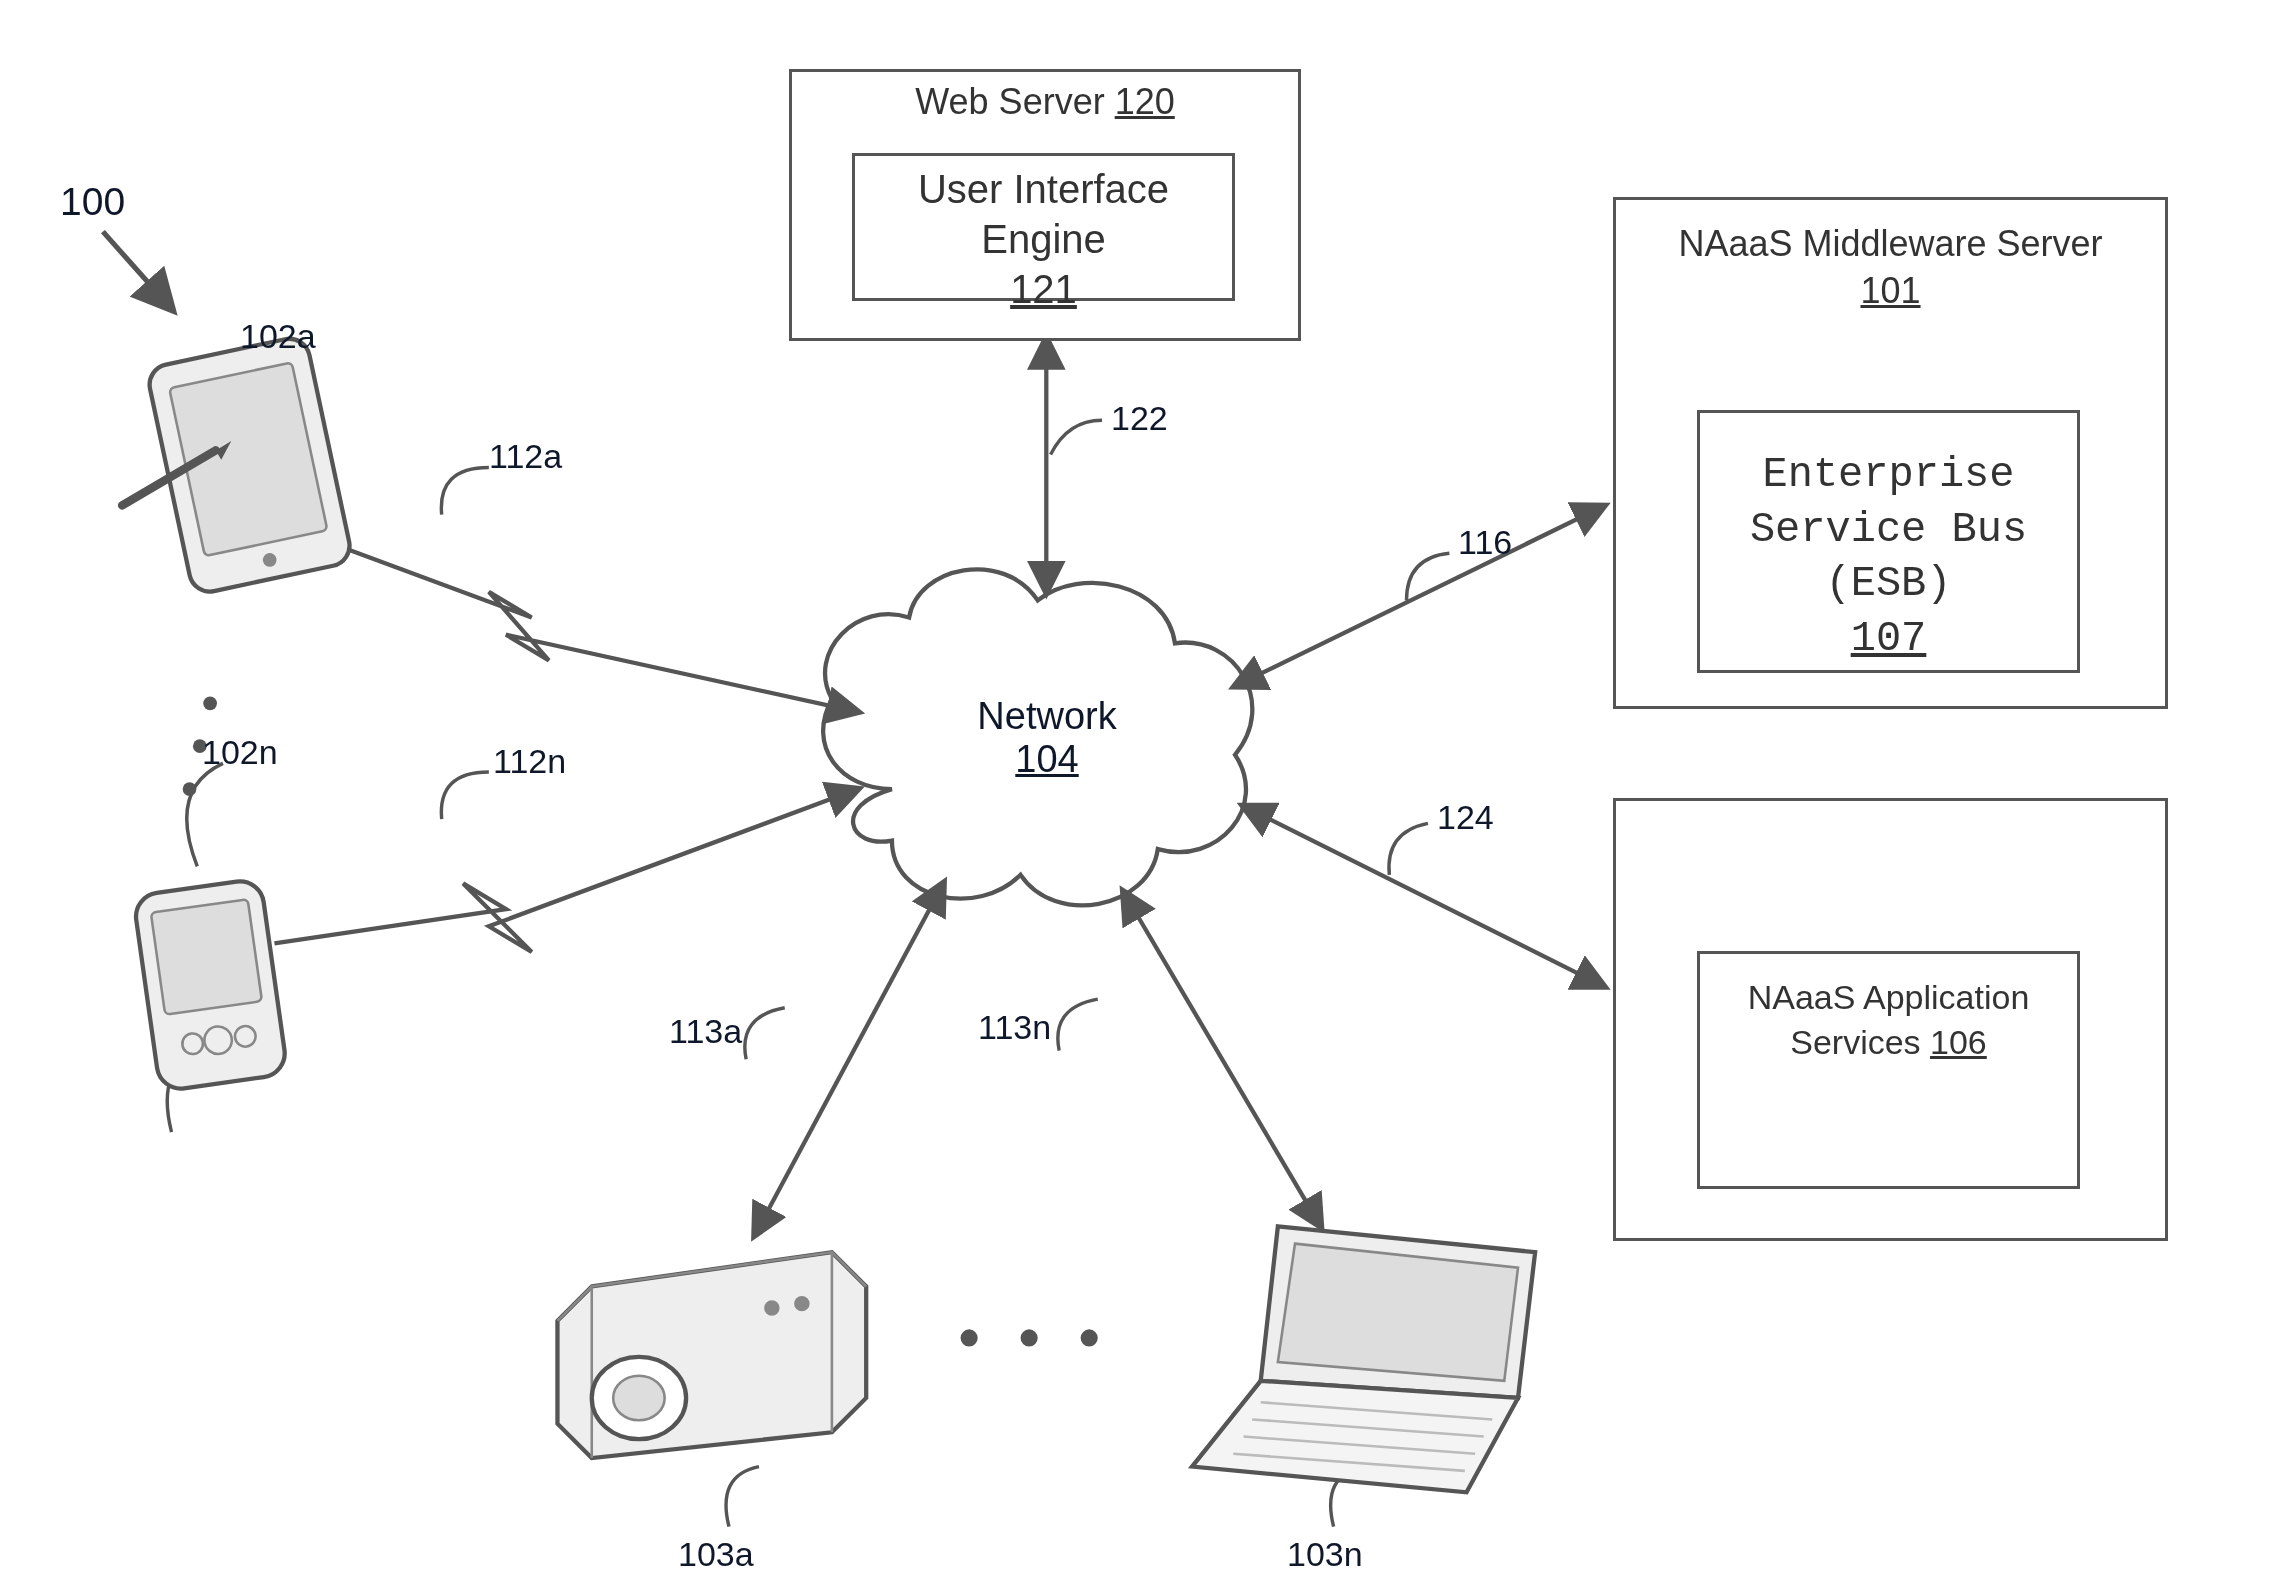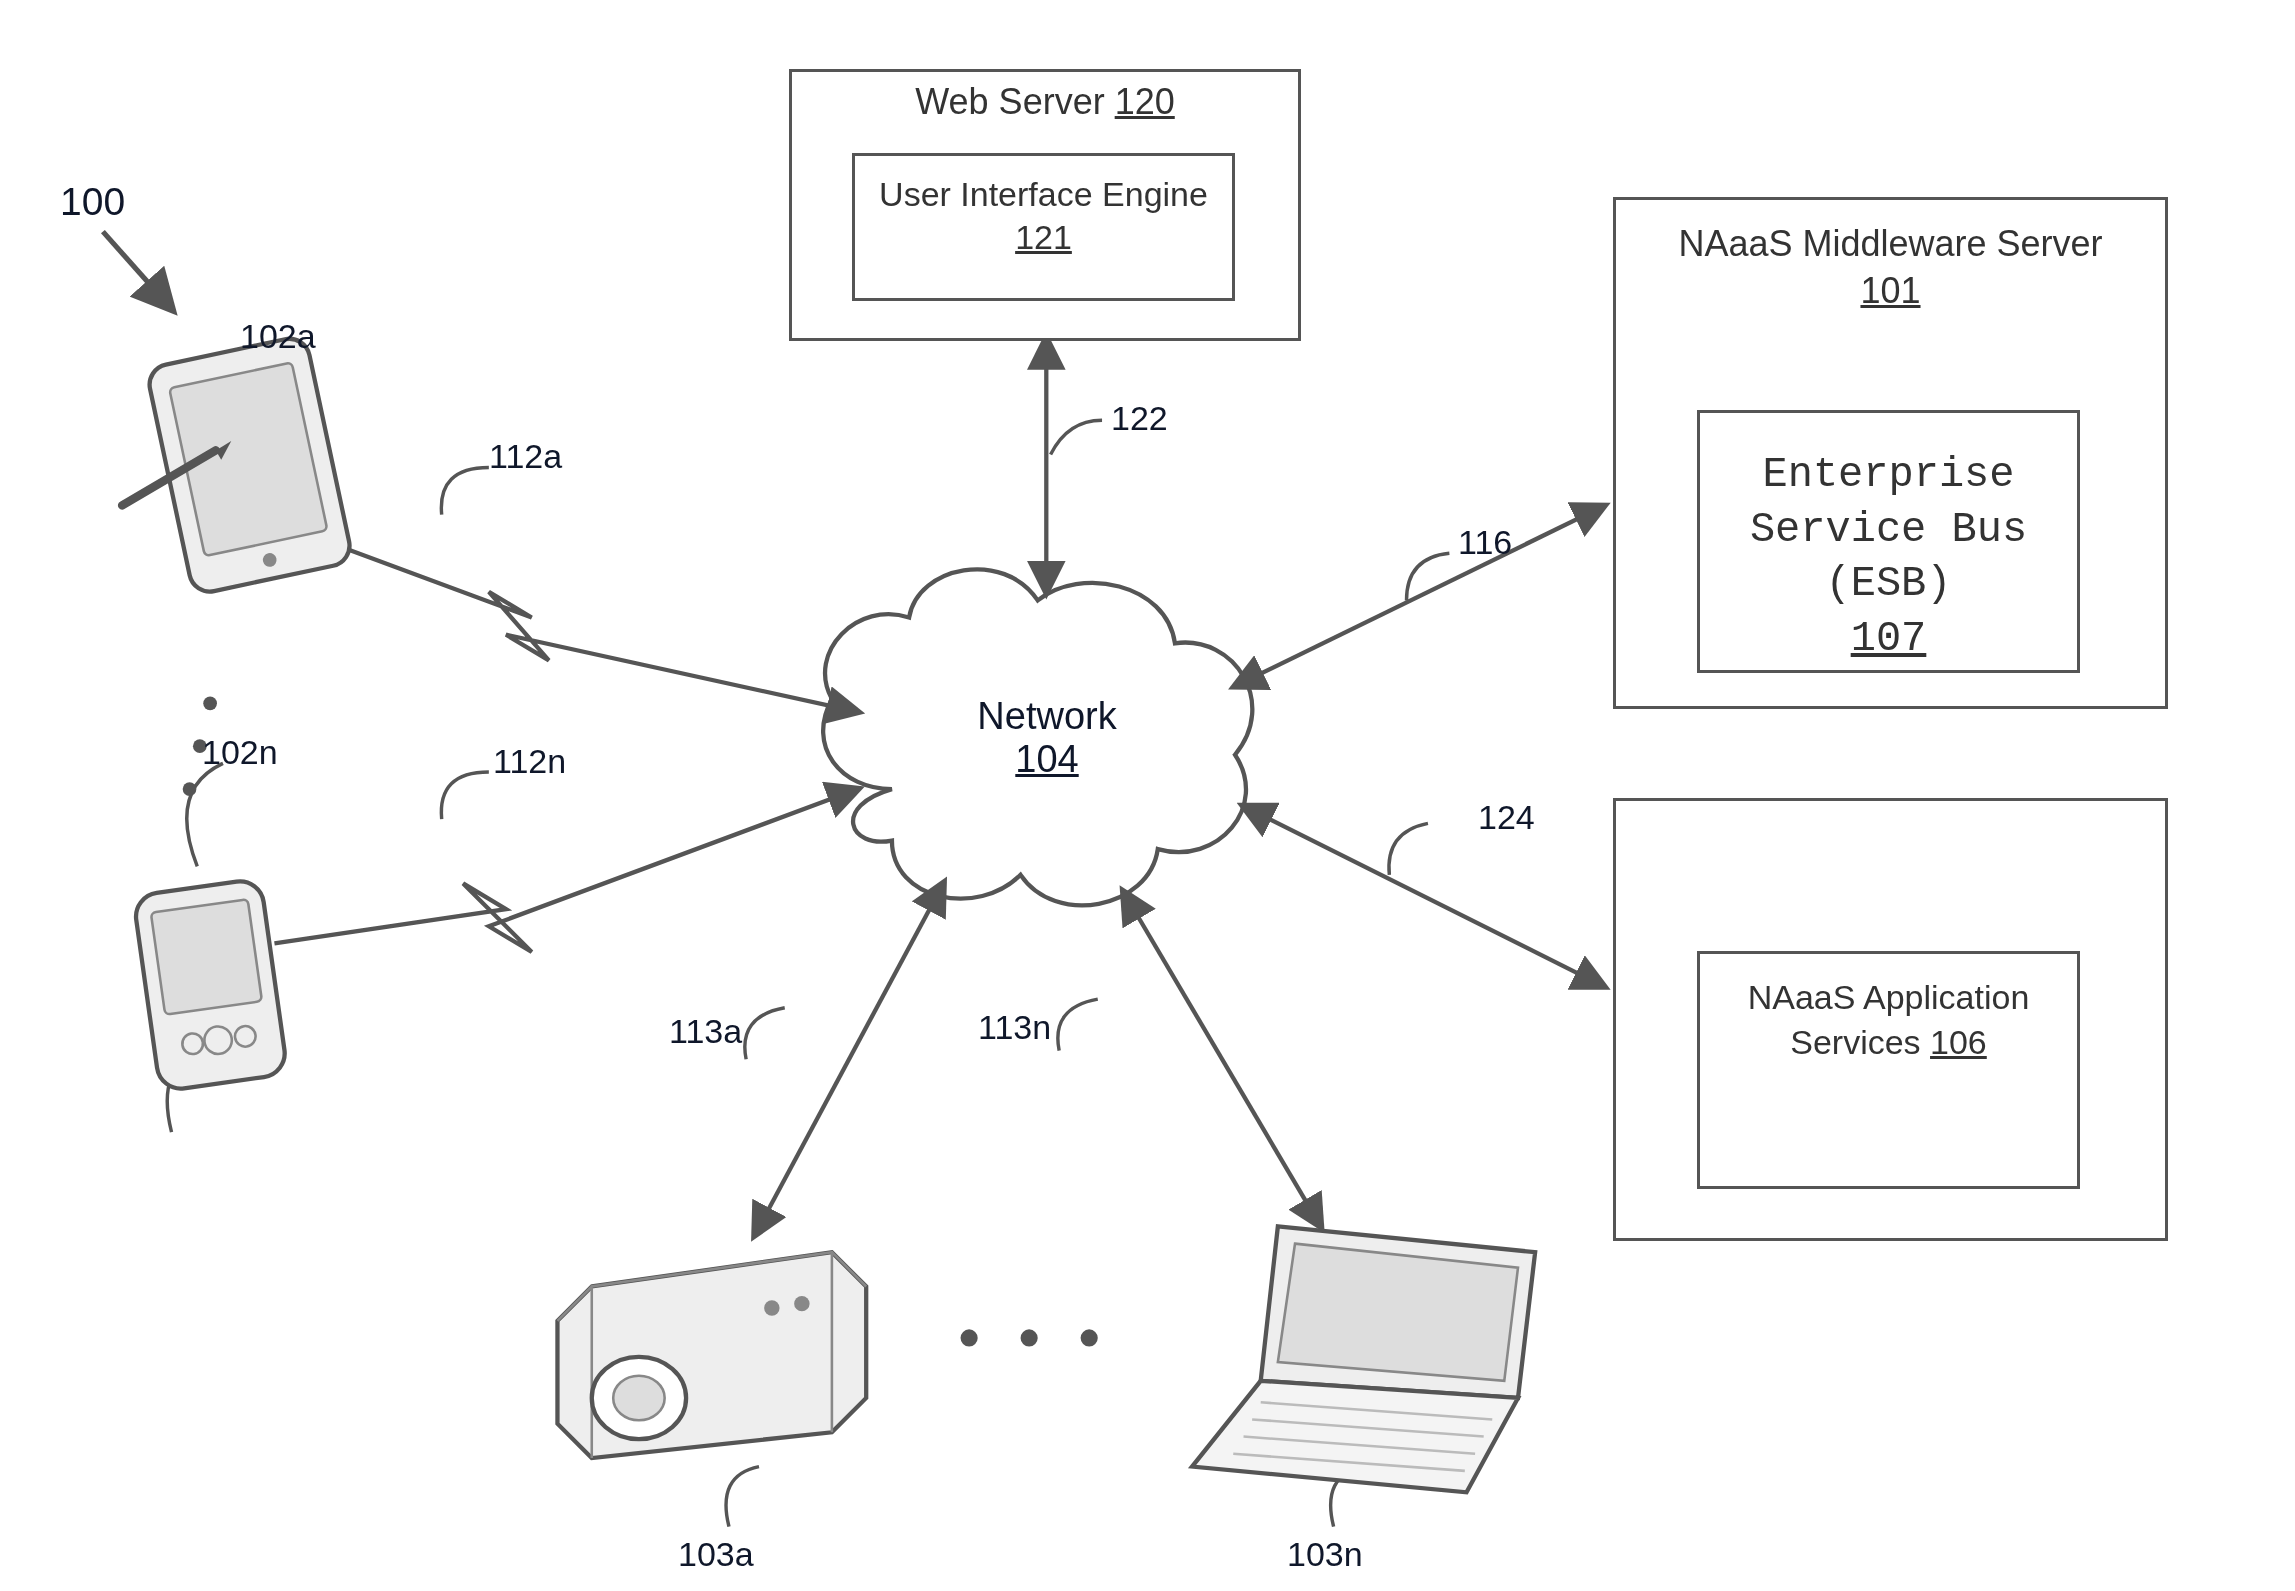--- a/index.html
+++ b/index.html
@@ -149,21 +149,21 @@
     <span>Network</span><br>
     <span class="u">104</span>
   </div>
 
   <div class="box" style="left:789px; top:69px; width:506px; height:266px;">
     <div style="padding-top:9px; font-size:36px;">
       <span>Web Server</span>
       <span class="u">120</span>
     </div>
     <div class="box-inner" style="left:60px; top:81px; width:377px; height:142px;">
-      <div style="padding-top:17px; font-size:34px; line-height:1.25;">
+      <div style="padding-top:8px; font-size:40px; line-height:1.25;">
         <span>User Interface Engine</span><br>
         <span></span>
         <span class="u">121</span>
       </div>
     </div>
   </div>
 
   <div class="box" style="left:1613px; top:197px; width:549px; height:506px;">
     <div style="padding:21.4px 26px 0; font-size:36px; line-height:1.3;">
       <span>NAaaS Middleware Server</span><br>
@@ -188,18 +188,18 @@
 
   <div class="label" style="left:240px; top:317px;">102a</div>
   <div class="label" style="left:202px; top:733px;">102n</div>
   <div class="label" style="left:678px; top:1535px;">103a</div>
   <div class="label" style="left:1287px; top:1535px;">103n</div>
 
   <div class="label" style="left:489px; top:437px;text-align:center;">112a</div>
   <div class="label" style="left:493px; top:742px;">112n</div>
   <div class="label" style="left:1111px; top:399px;">122</div>
   <div class="label" style="left:1458px; top:523px;">116</div>
-  <div class="label" style="left:1437px; top:798px;margin-left:41px;">124</div>
+  <div class="label" style="left:1437px; top:798px;">124</div>
   <div class="label" style="left:669px; top:1012px;">113a</div>
   <div class="label" style="left:978px; top:1008px;">113n</div>
 
 </div>
 
 
 </body></html>

